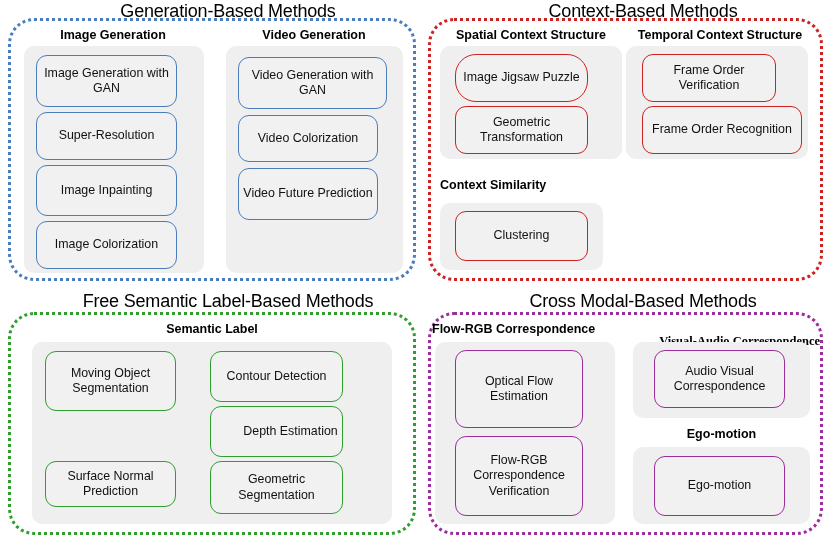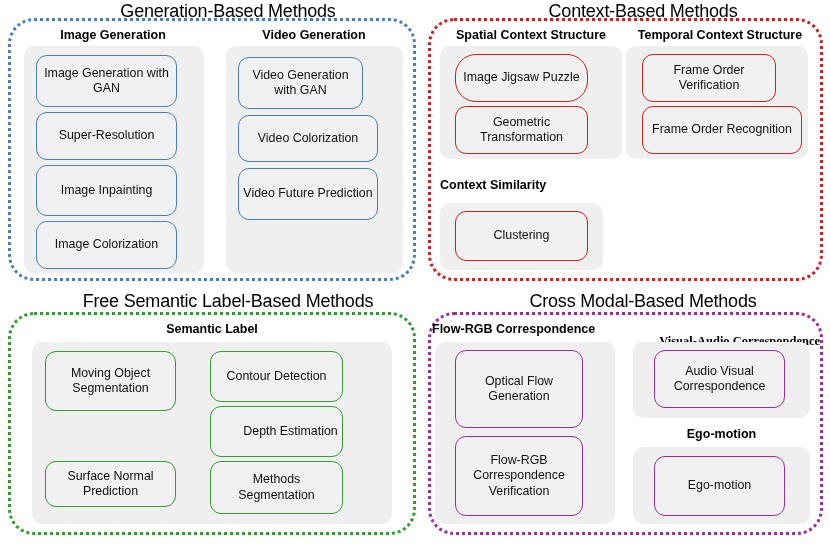--- a/index.html
+++ b/index.html
@@ -111,21 +111,21 @@
 
     <div class="card t-blue" style="left:36px; top:55px; width:141px; height:52px;">Image Generation with GAN</div>
     <div class="card t-blue" style="left:36px; top:112px; width:141px; height:48px;">Super-Resolution</div>
     <div class="card t-blue" style="left:36px; top:165px; width:141px; height:51px;">Image Inpainting</div>
     <div class="card t-blue" style="left:36px; top:221px; width:141px; height:48px;">Image Colorization</div>
 
     <div class="section-head" style="left:229px; top:28px; width:170px;">Video Generation</div>
 
     <div class="panel" style="left:226px; top:46px; width:177px; height:227px;"></div>
 
-    <div class="card t-blue" style="left:238px; top:57px; width:125px; height:52px;">Video Generation with GAN</div>
+    <div class="card t-blue" style="left:238px; top:57px; width:149px; height:52px;">Video Generation with GAN</div>
     <div class="card t-blue" style="left:238px; top:115px; width:140px; height:47px;">Video Colorization</div>
     <div class="card t-blue" style="left:238px; top:168px; width:140px; height:52px;">Video Future Prediction</div>
   </div>
 
   <div class="group" style="left:420px; top:0px; width:410px; height:290px;">
 
     <div class="group-title" style="top:1px;">Context-Based Methods</div>
 
     <div class="group-box b-red" style="left:8px; top:18px; width:395px; height:263px;"></div>
 
@@ -158,34 +158,34 @@
 
     <div class="section-head" style="left:8px; top:32px; width:408px;">Semantic Label</div>
 
     <div class="panel" style="left:32px; top:52px; width:360px; height:182px;"></div>
 
     <div class="card t-green" style="left:45px; top:61px; width:131px; height:60px;">Moving Object Segmentation</div>
     <div class="card t-green" style="left:45px; top:171px; width:131px; height:46px;">Surface Normal Prediction</div>
 
     <div class="card t-green" style="left:210px; top:61px; width:133px; height:51px;">Contour Detection</div>
     <div class="card t-green" style="left:210px; top:116px; width:133px; height:51px;padding-left:32px;">Depth Estimation</div>
-    <div class="card t-green" style="left:210px; top:171px; width:133px; height:53px;">Methods Segmentation</div>
+    <div class="card t-green" style="left:210px; top:171px; width:133px; height:53px;">Geometric Segmentation</div>
   </div>
 
   <div class="group" style="left:420px; top:290px; width:410px; height:256px;">
 
     <div class="group-title" style="top:1px;">Cross Modal-Based Methods</div>
 
     <div class="group-box b-purple" style="left:8px; top:22px; width:395px; height:223px;"></div>
 
     <div class="section-head" style="left:12px; top:32px; width:190px; text-align:left;">Flow-RGB Correspondence</div>
 
     <div class="panel" style="left:15px; top:52px; width:180px; height:182px;"></div>
 
-    <div class="card t-purple" style="left:35px; top:60px; width:128px; height:78px;">Optical Flow Generation</div>
+    <div class="card t-purple" style="left:35px; top:60px; width:128px; height:78px;">Optical Flow Estimation</div>
     <div class="card t-purple" style="left:35px; top:146px; width:128px; height:80px;">Flow-RGB Correspondence Verification</div>
 
     <div class="section-head" style="left:200px; top:44px; width:200px; text-align:right;font-family:Liberation Serif, serif;">Visual-Audio Correspondence</div>
 
     <div class="panel" style="left:213px; top:52px; width:177px; height:76px;"></div>
 
     <div class="card t-purple" style="left:234px; top:60px; width:131px; height:58px;">Audio Visual Correspondence</div>
 
     <div class="section-head" style="left:213px; top:137px; width:177px;">Ego-motion</div>
 

